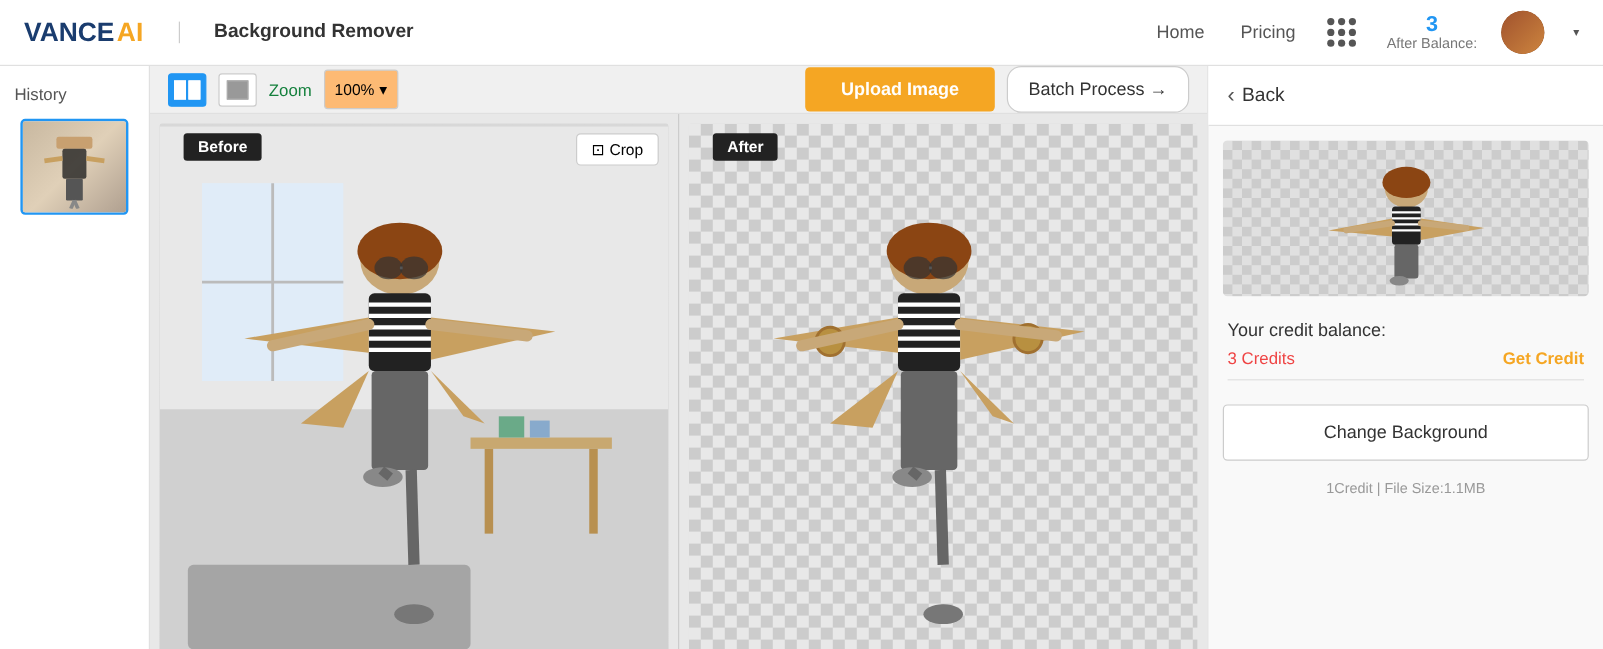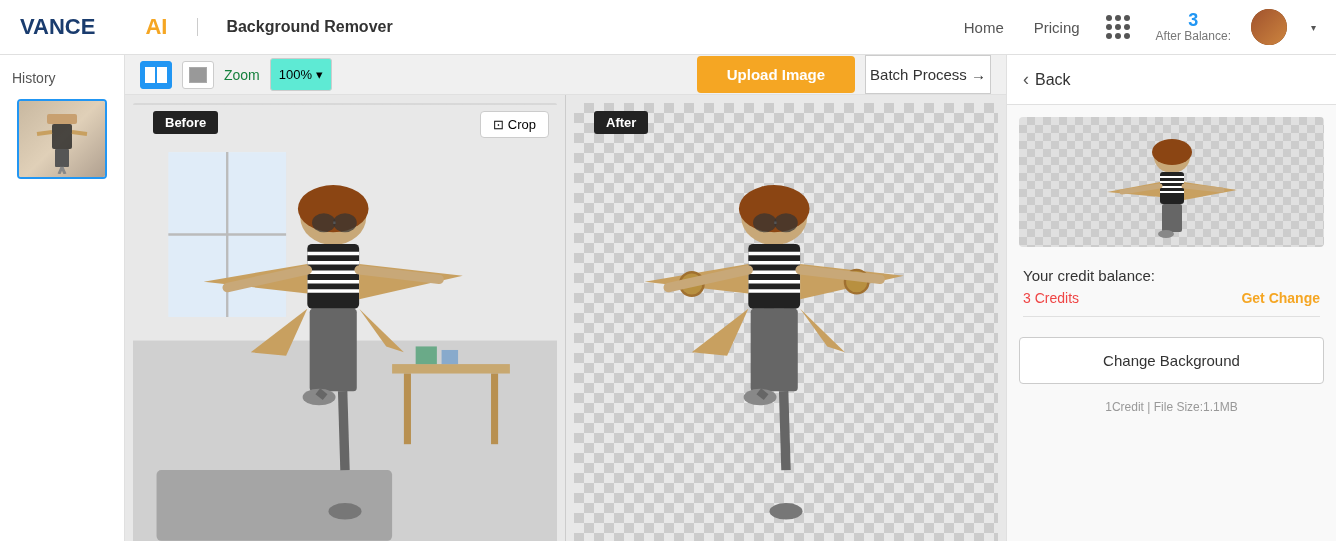--- a/index.html
+++ b/index.html
@@ -6,21 +6,21 @@
     body { font-family: Arial, sans-serif; background: #f5f5f5; overflow: hidden; }
 
     
     .header {
       display: flex; align-items: center; height: 55px;
       background: #fff; border-bottom: 1px solid #e0e0e0;
       padding: 0 20px; gap: 20px;
     }
     .logo { display: flex; align-items: center; gap: 2px; font-size: 22px; font-weight: bold; }
     .logo-vance { color: #1a3c6e; }
-    .logo-ai { color: #f5a623; margin-left: 48px; }
+    .logo-ai { color: #f5a623; }
     .header-app-name { font-size: 16px; color: #333; font-weight: 600; margin-left: 10px; border-left: 1px solid #ccc; padding-left: 28px; }
     .header-spacer { flex: 1; }
     .header-nav { display: flex; gap: 30px; align-items: center; }
     .header-nav a { color: #555; text-decoration: none; font-size: 15px; }
     .header-apps-icon { display: flex; align-items: center; justify-content: center; width: 36px; height: 36px; cursor: pointer; }
     .apps-grid { display: grid; grid-template-columns: repeat(3,6px); gap: 3px; }
     .apps-dot { width: 6px; height: 6px; background: #555; border-radius: 50%; }
     .header-credit { display: flex; flex-direction: column; align-items: center; font-size: 12px; color: #777; }
     .header-credit-num { font-size: 18px; font-weight: bold; color: #2196F3; line-height: 1; }
     .avatar { width: 36px; height: 36px; border-radius: 50%; background: #8B4513; display: flex; align-items: center; justify-content: center; overflow: hidden; cursor: pointer; }
@@ -38,24 +38,24 @@
 
     
     .toolbar { display: flex; align-items: center; height: 50px; background: #f0f0f0; border-bottom: 1px solid #e0e0e0; padding: 0 15px; gap: 10px; }
     .view-btn { width: 32px; height: 28px; border: 1px solid #ccc; background: #fff; cursor: pointer; display: flex; align-items: center; justify-content: center; border-radius: 3px; }
     .view-btn.active { background: #2196F3; border-color: #2196F3; }
     .view-icon-dual { display: flex; gap: 2px; }
     .view-icon-dual span { width: 10px; height: 16px; background: #fff; border: 1px solid #aaa; }
     .view-btn.active .view-icon-dual span { background: #fff; border-color: #fff; }
     .view-icon-single span { width: 18px; height: 16px; background: #999; border: 1px solid #aaa; display: block; }
     .zoom-label { font-size: 14px; color: #15803d; }
-    .zoom-select { border: 1px solid #ccc; background: #5eead4; padding: 8px 8px; font-size: 13px; border-radius: 3px; cursor: pointer; display: flex; align-items: center; gap: 4px; }
+    .zoom-select { border: 1px solid #ccc; background: #fdba74; padding: 8px 8px; font-size: 13px; border-radius: 3px; cursor: pointer; display: flex; align-items: center; gap: 4px; }
     .toolbar-spacer { flex: 1; }
     .upload-btn { background: #f5a623; color: #fff; border: none; padding: 10px 30px; font-size: 15px; border-radius: 4px; cursor: pointer; font-weight: 600; }
-    .batch-btn { background: #fff; color: #333; border: 1px solid #ccc; padding: 10px 4px; font-size: 15px; border-radius: 0; cursor: pointer; }
+    .batch-btn { background: #fff; color: #333; border: 1px solid #ccc; padding: 10px 17px; font-size: 15px; border-radius: 12px; cursor: pointer; }
 
     
     .editor-area { flex: 1; display: flex; background: #e8e8e8; position: relative; }
 
     
     .panel { flex: 1; display: flex; flex-direction: column; position: relative; padding: 8px; }
     .panel-label { position: absolute; top: 16px; left: 28px; background: #222; color: #fff; padding: 4px 12px; font-size: 13px; border-radius: 3px; z-index: 2; font-weight: 600; }
     .crop-btn { position: absolute; top: 16px; right: 16px; background: #fff; border: 1px solid #ccc; padding: 5px 12px; font-size: 13px; border-radius: 4px; cursor: pointer; display: flex; align-items: center; gap: 4px; z-index: 2; }
 
     .before-img { background: linear-gradient(180deg, #d8d8d8 0%, #c8c8c8 100%); height: 100%; position: relative; border-radius: 2px; overflow: hidden; }
@@ -292,21 +292,21 @@
           <rect x="90" y="82" width="20" height="28" rx="2" fill="#666"></rect>
           <ellipse cx="94" cy="112" rx="8" ry="4" fill="#888"></ellipse>
         </svg>
       </div>
     </div>
 
     <div class="credit-info">
       <div class="credit-title">Your credit balance:</div>
       <div class="credit-row">
         <span class="credit-amount">3 Credits</span>
-        <span class="get-credits-link">Get Change</span>
+        <span class="get-credits-link">Get Credit</span>
       </div>
     </div>
 
     <div class="action-buttons">
       <button class="change-bg-btn">Change Background</button>
     </div>
 
     <div class="file-info">1Credit | File Size:1.1MB</div>
   </div>
 

